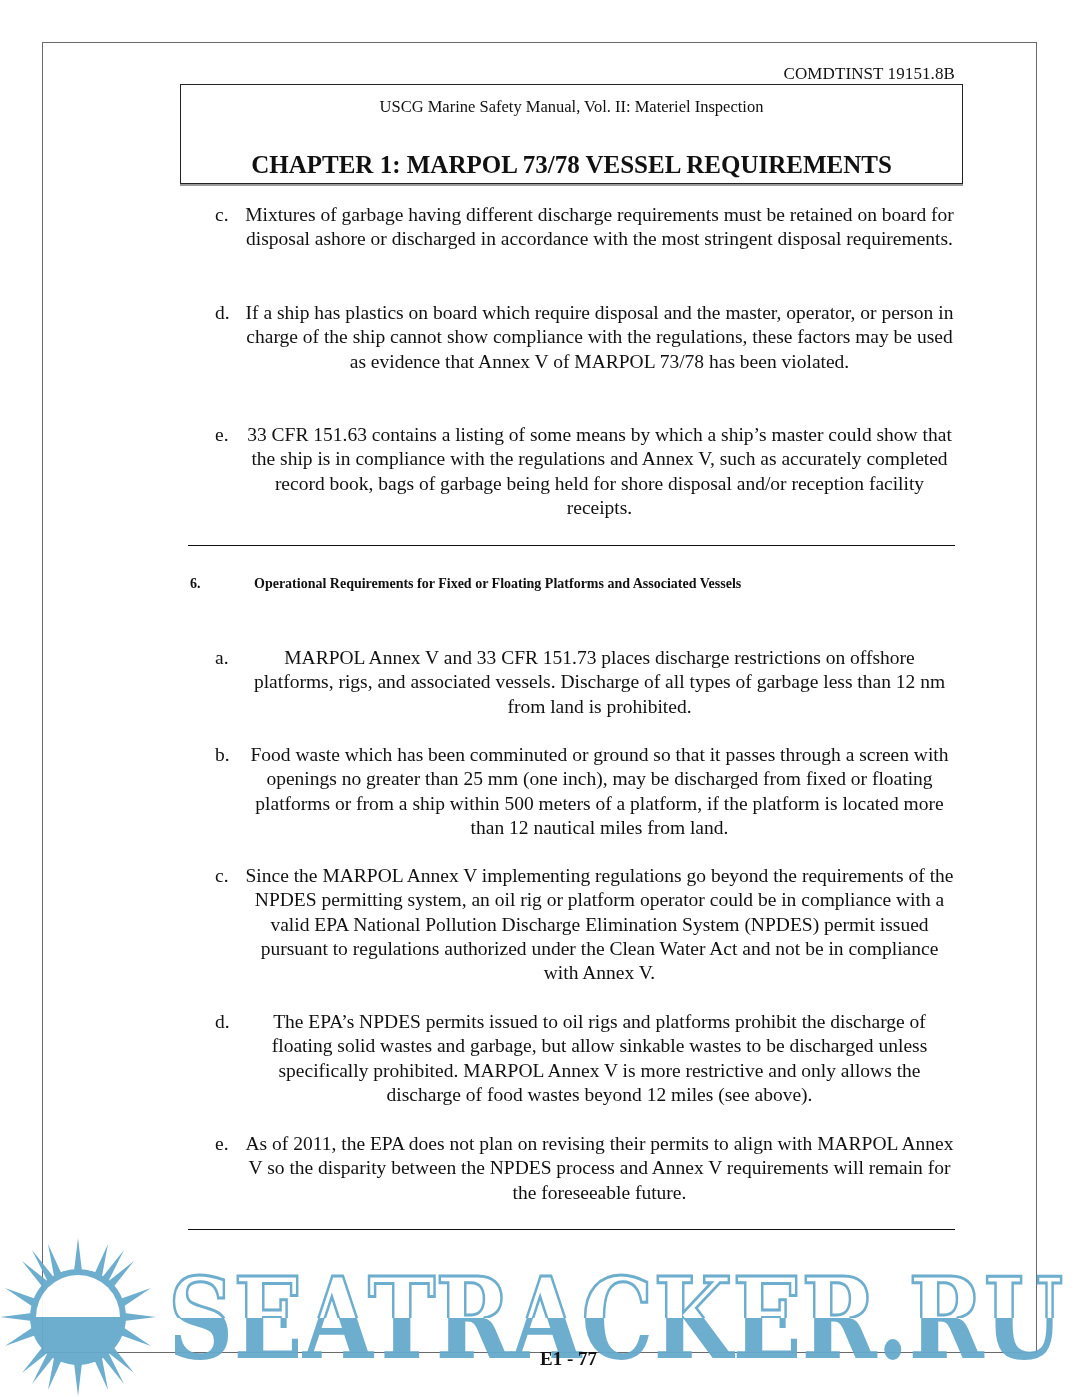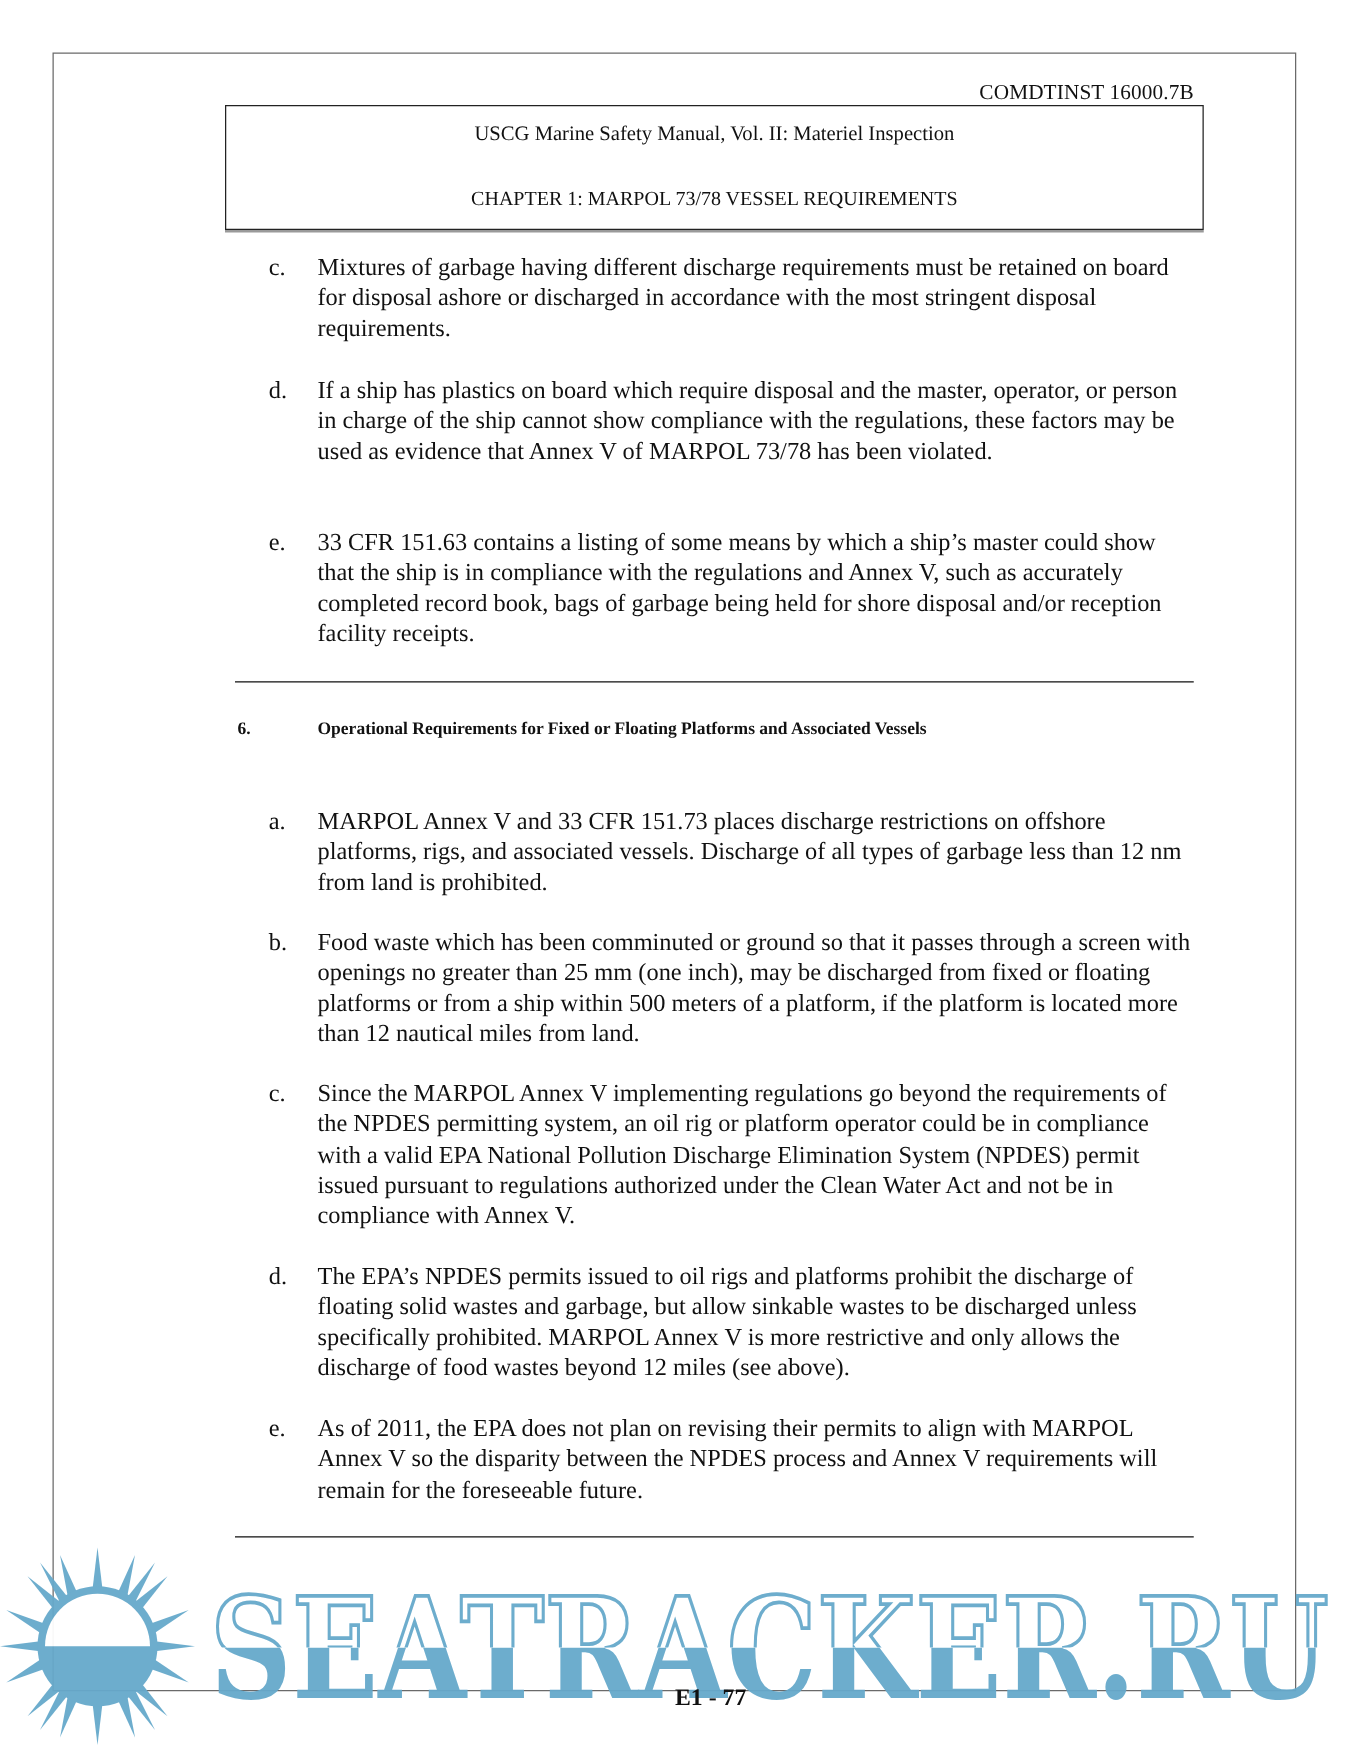--- a/index.html
+++ b/index.html
@@ -54,39 +54,40 @@
       top: 40px;
       font-size: 15.5px;
       font-weight: bold;
       font-variant: small-caps;
       letter-spacing: -0.2px;
     }
     .header-box .chapter {
       position: absolute;
       left: 0; right: 0;
       top: 66px;
-      font-size: 16px;
-      font-weight: normal;
+      font-size: 25px;
+      font-weight: bold;
     }
     .item {
       position: absolute;
       left: 215px;
       width: 740px;
       font-size: 19.5px;
       line-height: 24.3px;
     }
     .item .label {
       position: absolute;
       left: 0;
       top: 0;
       width: 36px;
     }
     .item .text {
-      margin-left: 39px;
+      margin-left: 29px;
       display: block;
+      text-align: center;
     }
     .rule {
       position: absolute;
       left: 188px;
       width: 767px;
       height: 0;
       border-top: 1.5px solid #111;
     }
     .section-heading {
       position: absolute;
@@ -118,21 +119,21 @@
       z-index: 2;
       pointer-events: none;
       opacity: 0.95;
     }
   </style>
 </head>
 <body>
 
 <div class="page-border"></div>
 
-<div class="doc-id">COMDTINST 16000.7B</div>
+<div class="doc-id">COMDTINST 19151.8B</div>
 
 <div class="header-box">
   <div class="manual">USCG Marine Safety Manual, Vol. II: Materiel Inspection</div>
   <div class="chapter">CHAPTER 1: MARPOL 73/78 VESSEL REQUIREMENTS</div>
 </div>
 
 <div class="item" style="top:203px;">
   <span class="label">c.</span>
   <span class="text">Mixtures of garbage having different discharge requirements must be retained on board for disposal ashore or discharged in accordance with the most stringent disposal requirements.</span>
 </div>

